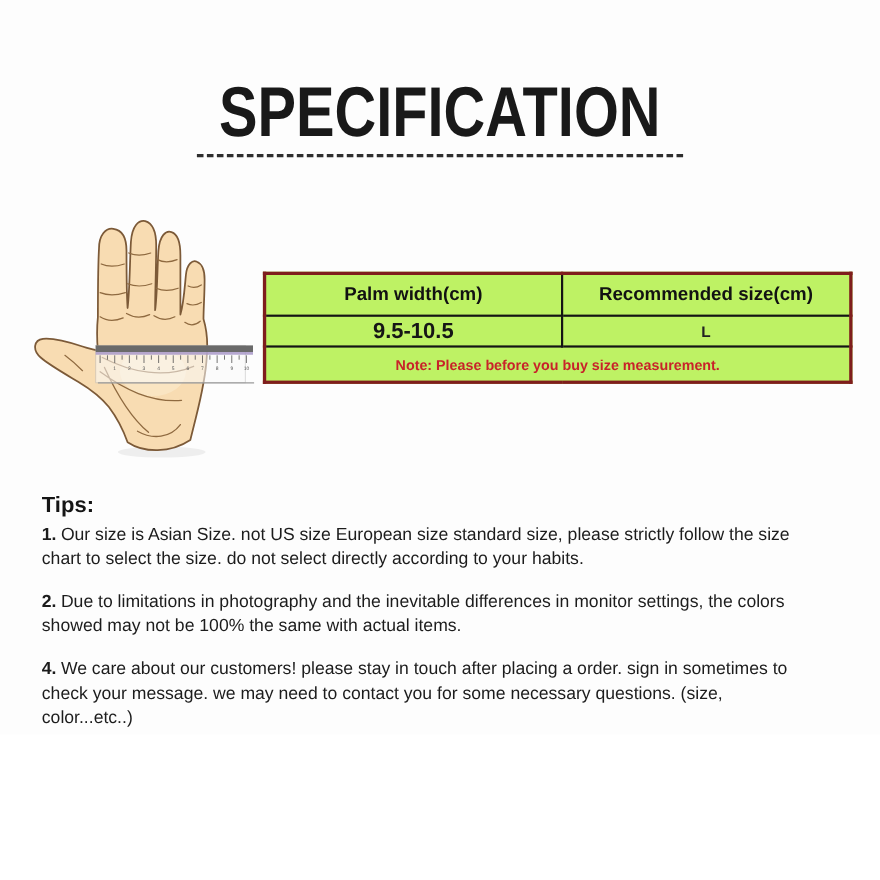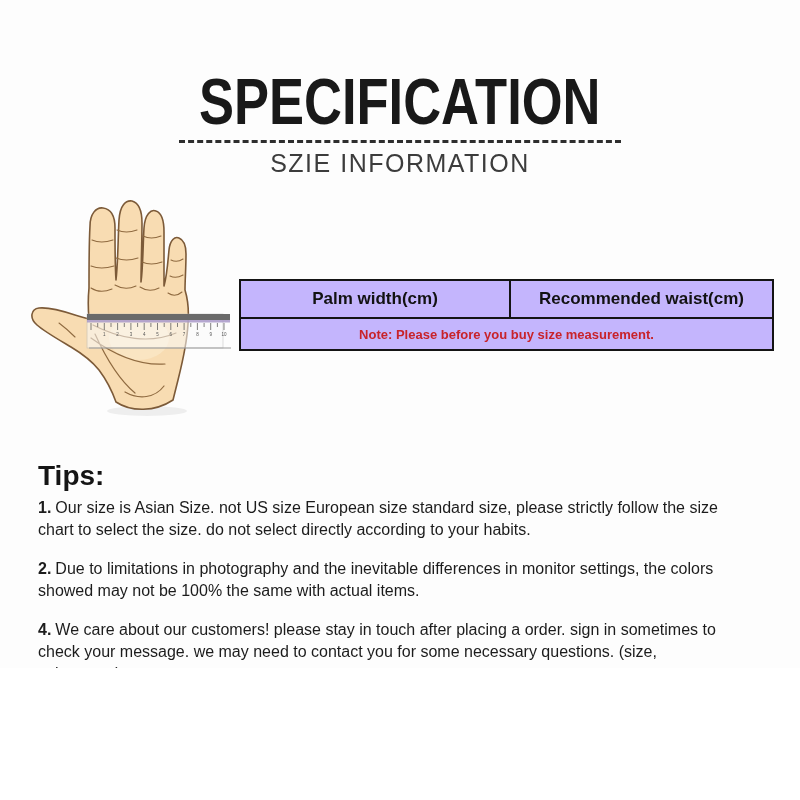--- a/index.html
+++ b/index.html
@@ -37,52 +37,50 @@
     font-weight:400;
   }
   
   .hand-figure{position:absolute;left:25px;top:188px;width:225px;height:240px;}
   
   .size-table{
     position:absolute;left:239px;top:247px;
     width:533px;
     border-collapse:collapse;
     table-layout:fixed;
-    background:#c4b5fd;
-    border:1px solid #7f1d1d;
-    margin-top:32px;
+    background:#bef264;
+    border:3px solid #7f1d1d;
   }
   .size-table td,.size-table th{
     border:2px solid #141414;
     text-align:center;
     vertical-align:middle;
     padding:0;
   }
   .size-table th{height:36px;font-size:17px;font-weight:bold;color:#121212;}
   .col-palm{width:270px;}
   .col-size{width:263px;}
   .palm-cell{height:26px;font-size:20px;font-weight:bold;color:#161616;}
   .size-cell{height:26px;font-size:14px;font-weight:bold;color:#222;}
   .note-cell{height:30px;font-size:13px;font-weight:bold;}
   
   .tips{position:absolute;left:38px;top:448px;width:745px;}
-  .tips-heading{font-size:28px;font-weight:bold;color:#151515;margin:12px 0 5px 0;}
+  .tips-heading{font-size:20px;font-weight:bold;color:#151515;margin:0 0 5px 0;}
   .tip{margin:0 0 17px 0;font-size:16px;line-height:22px;color:#1c1c1c;}
   .tip b{margin-right:4px;}
   .tip .tip-text{white-space:pre-line;text-align:right;}
 </style>
 </head>
 <body>
 
 <div class="page">
 
   <div class="header">
     <div class="spec-title">SPECIFICATION</div>
     <div class="dashed-divider"></div>
-    <div class="subtitle">SZIE INFORMATION</div>
   </div>
 
   <svg class="hand-figure" viewBox="0 0 225 240" aria-hidden="true">
 
     <ellipse cx="122" cy="223" rx="40" ry="5" fill="#000000" opacity="0.06"></ellipse>
 
     <g>
       <path d="M 91 214
                C 86 200, 80 190, 74 182
                C 66 172, 56 165, 46 159
@@ -150,21 +148,25 @@
   </svg>
 
   <table class="size-table">
     <colgroup>
         <col class="col-palm">
         <col class="col-size">
       </colgroup>
     <tbody>
         <tr>
       <th>Palm width(cm)</th>
-      <th>Recommended waist(cm)</th>
+      <th>Recommended size(cm)</th>
+    </tr>
+    <tr>
+      <td class="palm-cell">9.5-10.5</td>
+      <td class="size-cell">L</td>
     </tr>
     <tr>
       <td class="note-cell" colspan="2" style="color: rgb(200, 35, 42);">Note: Please before you buy size measurement.</td>
     </tr>
   </tbody>
     </table>
 
   <div class="tips">
     <p class="tips-heading">Tips:</p>
     <p class="tip"><b>1.</b><span class="tip-text">Our size is Asian Size. not US size European size standard size, please strictly follow the size

